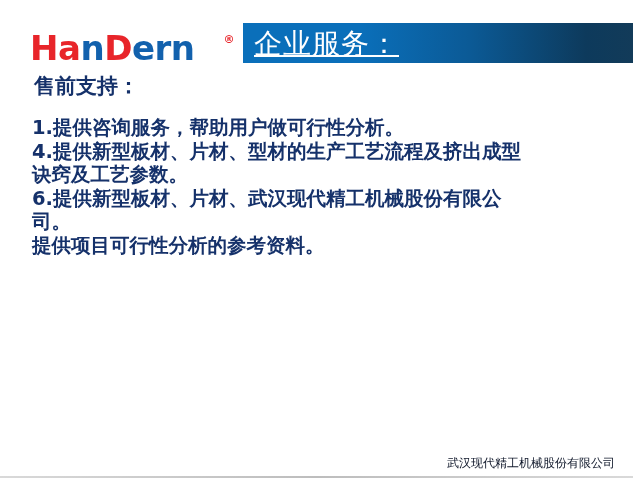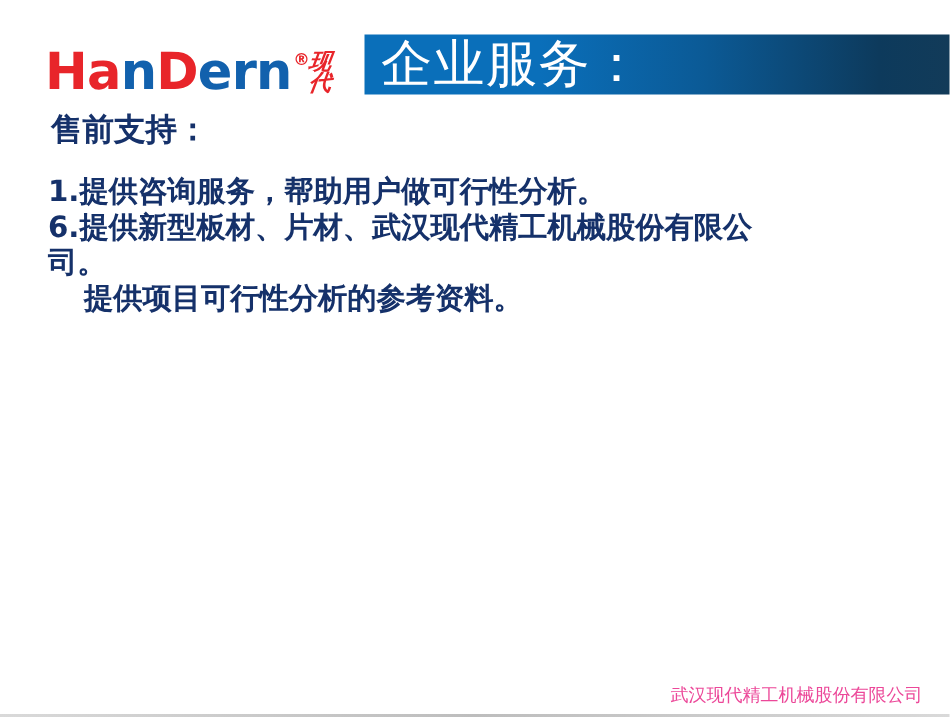--- a/index.html
+++ b/index.html
@@ -25,20 +25,21 @@
   }
 
   #logo-block {
     position: absolute;
     left: 30px;
     top: 20px;
     height: 45px;
     display: flex;
     align-items: flex-end;
     white-space: nowrap;
+    gap: 28px;
   }
 
   #logo-wordmark {
     font-family: "DejaVu Sans", "Liberation Sans", sans-serif;
     font-size: 34px;
     font-weight: bold;
     letter-spacing: -0.5px;
     line-height: 34px;
     font-style: normal;
   }
@@ -78,24 +79,25 @@
     top: 23px;
     width: 390px;
     height: 40px;
     background: linear-gradient(to right, #0A6FBA 0%, #0A6FBA 30%, #0B5A96 58%, #0D3A5C 88%, #123B59 100%);
     display: flex;
     align-items: center;
   }
   #title-banner-text {
     color: #ffffff;
     font-family: "DejaVu Serif", "Liberation Serif", serif;
-    font-size: 34px;
+    font-size: 28px;
     line-height: 25px;
     padding-left: 11px;
     letter-spacing: 1px;
+    text-decoration: underline;
   }
 
   
   #content {
     position: absolute;
     left: 0;
     top: 72px;
     width: 549px;
     color: #15316A;
     font-family: "DejaVu Serif", "Liberation Serif", serif;
@@ -125,39 +127,38 @@
     font-family: "DejaVu Sans", "Liberation Sans", sans-serif;
     font-weight: bold;
   }
   #closing-line {
     padding-left: 32px;
     padding-right: 6px;
     font-size: 19.5px;
     line-height: 23.5px;
     color: #15316A;
     font-weight: bold;
-    margin-left: 24px;
   }
 
   
   #footer {
     position: absolute;
     left: 0;
     bottom: 0;
     width: 633px;
     height: 30px;
   }
   #footer-company {
     position: absolute;
     right: 18px;
     bottom: 8px;
     font-family: "DejaVu Sans", "Liberation Sans", sans-serif;
     font-size: 12px;
     line-height: 14px;
-    color: #ec4899;
+    color: #0f172a;
     margin-top: 16px;
   }
   #footer-rule {
     position: absolute;
     left: 0;
     bottom: 0;
     width: 633px;
     height: 2px;
     background: linear-gradient(to right, #d9d9d9 0%, #bdbdbd 50%, #d9d9d9 100%);
   }
@@ -181,20 +182,21 @@
   </div>
 
 </div>
 
 <div id="content">
 
   <div id="lead-heading">售前支持：</div>
 
   <div id="list">
     <div class="list-item"><span class="num">1.</span><span>提供咨询服务，帮助用户做可行性分析。</span></div>
+    <div class="list-item"><span class="num">4.</span><span>提供新型板材、片材、型材的生产工艺流程及挤出成型诀窍及工艺参数。</span></div>
     <div class="list-item"><span class="num">6.</span><span>提供新型板材、片材、武汉现代精工机械股份有限公司。</span></div>
   </div>
 
   <div id="closing-line">提供项目可行性分析的参考资料。</div>
 
 </div>
 
 <div id="footer">
   <div id="footer-company">武汉现代精工机械股份有限公司</div>
   <div id="footer-rule"></div>

